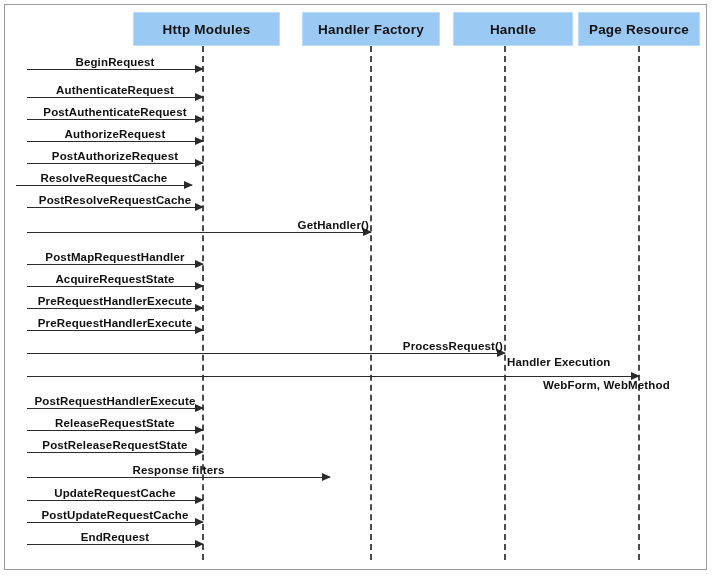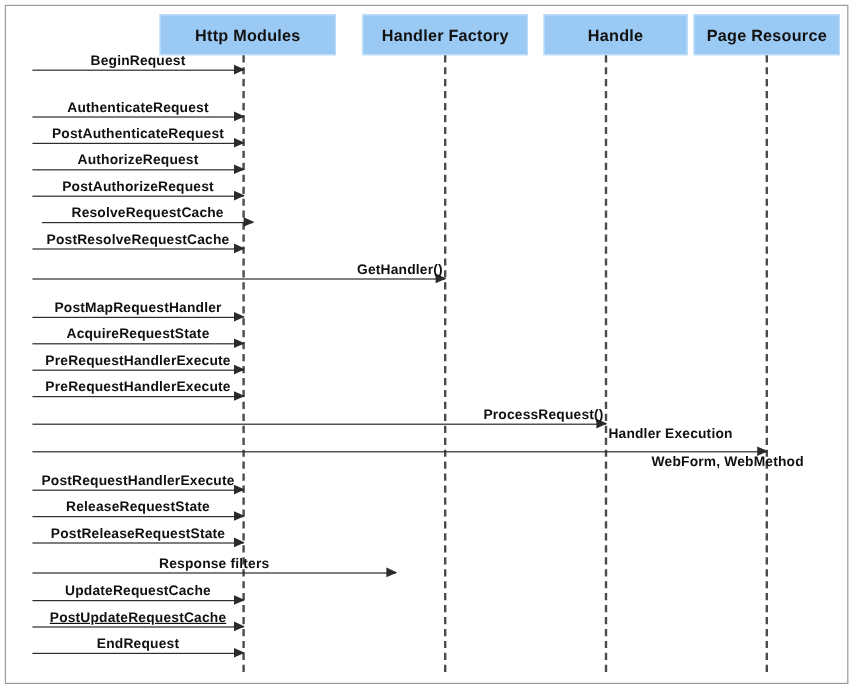--- a/index.html
+++ b/index.html
@@ -116,21 +116,21 @@
         <span class="participant-label">Page Resource</span>
       </div>
     </div>
   <div id="lifelines-layer">
       <div class="lifeline" style="left: 202px; height: 514px; border-left-color: rgb(75, 75, 75);"></div>
       <div class="lifeline" style="left: 370px; height: 514px; border-left-color: rgb(75, 75, 75);"></div>
       <div class="lifeline" style="left: 504px; height: 514px; border-left-color: rgb(75, 75, 75);"></div>
       <div class="lifeline" style="left: 638px; height: 514px; border-left-color: rgb(75, 75, 75);"></div>
     </div>
   <div id="messages-layer">
-      <div class="msg" style="left: 27px; top: 58px; width: 176px;">
+      <div class="msg" style="left: 27px; top: 69px; width: 176px;">
         <div class="msg-line" style="border-top-color: rgb(43, 43, 43);"></div>
         <div class="msg-head" style="border-left-color: rgb(43, 43, 43);"></div>
         <div class="msg-label center" style="color: rgb(16, 16, 16);">BeginRequest</div>
       </div>
       <div class="msg" style="left: 27px; top: 97px; width: 176px;">
         <div class="msg-line" style="border-top-color: rgb(43, 43, 43);"></div>
         <div class="msg-head" style="border-left-color: rgb(43, 43, 43);"></div>
         <div class="msg-label center" style="color: rgb(16, 16, 16);">AuthenticateRequest</div>
       </div>
       <div class="msg" style="left: 27px; top: 119px; width: 176px;">
@@ -141,21 +141,21 @@
       <div class="msg" style="left: 27px; top: 141px; width: 176px;">
         <div class="msg-line" style="border-top-color: rgb(43, 43, 43);"></div>
         <div class="msg-head" style="border-left-color: rgb(43, 43, 43);"></div>
         <div class="msg-label center" style="color: rgb(16, 16, 16);">AuthorizeRequest</div>
       </div>
       <div class="msg" style="left: 27px; top: 163px; width: 176px;">
         <div class="msg-line" style="border-top-color: rgb(43, 43, 43);"></div>
         <div class="msg-head" style="border-left-color: rgb(43, 43, 43);"></div>
         <div class="msg-label center" style="color: rgb(16, 16, 16);">PostAuthorizeRequest</div>
       </div>
-      <div class="msg" style="left: 35px; top: 185px; width: 176px;">
+      <div class="msg" style="left: 16px; top: 185px; width: 176px;">
         <div class="msg-line" style="border-top-color: rgb(43, 43, 43);"></div>
         <div class="msg-head" style="border-left-color: rgb(43, 43, 43);"></div>
         <div class="msg-label center" style="color: rgb(16, 16, 16);">ResolveRequestCache</div>
       </div>
       <div class="msg" style="left: 27px; top: 207px; width: 176px;">
         <div class="msg-line" style="border-top-color: rgb(43, 43, 43);"></div>
         <div class="msg-head" style="border-left-color: rgb(43, 43, 43);"></div>
         <div class="msg-label center" style="color: rgb(16, 16, 16);">PostResolveRequestCache</div>
       </div>
       <div class="msg" style="left: 27px; top: 232px; width: 344px;">
@@ -213,21 +213,21 @@
         <div class="msg-label center" style="color: rgb(16, 16, 16);">Response filters</div>
       </div>
       <div class="msg" style="left: 27px; top: 500px; width: 176px;">
         <div class="msg-line" style="border-top-color: rgb(43, 43, 43);"></div>
         <div class="msg-head" style="border-left-color: rgb(43, 43, 43);"></div>
         <div class="msg-label center" style="color: rgb(16, 16, 16);">UpdateRequestCache</div>
       </div>
       <div class="msg" style="left: 27px; top: 522px; width: 176px;">
         <div class="msg-line" style="border-top-color: rgb(43, 43, 43);"></div>
         <div class="msg-head" style="border-left-color: rgb(43, 43, 43);"></div>
-        <div class="msg-label center" style="color: rgb(16, 16, 16); text-decoration: underline;">PostUpdateRequestCache</div>
+        <div class="msg-label center" style="color: rgb(16, 16, 16);">PostUpdateRequestCache</div>
       </div>
       <div class="msg" style="left: 27px; top: 544px; width: 176px;">
         <div class="msg-line" style="border-top-color: rgb(43, 43, 43);"></div>
         <div class="msg-head" style="border-left-color: rgb(43, 43, 43);"></div>
         <div class="msg-label center" style="color: rgb(16, 16, 16);">EndRequest</div>
       </div>
     </div>
   <div id="notes-layer">
       <div class="note" style="left: 507px; top: 356px; color: rgb(16, 16, 16);">Handler Execution</div>
       <div class="note" style="left: 507px; top: 379px; color: rgb(16, 16, 16); margin-left: 36px;">WebForm, WebMethod</div>

